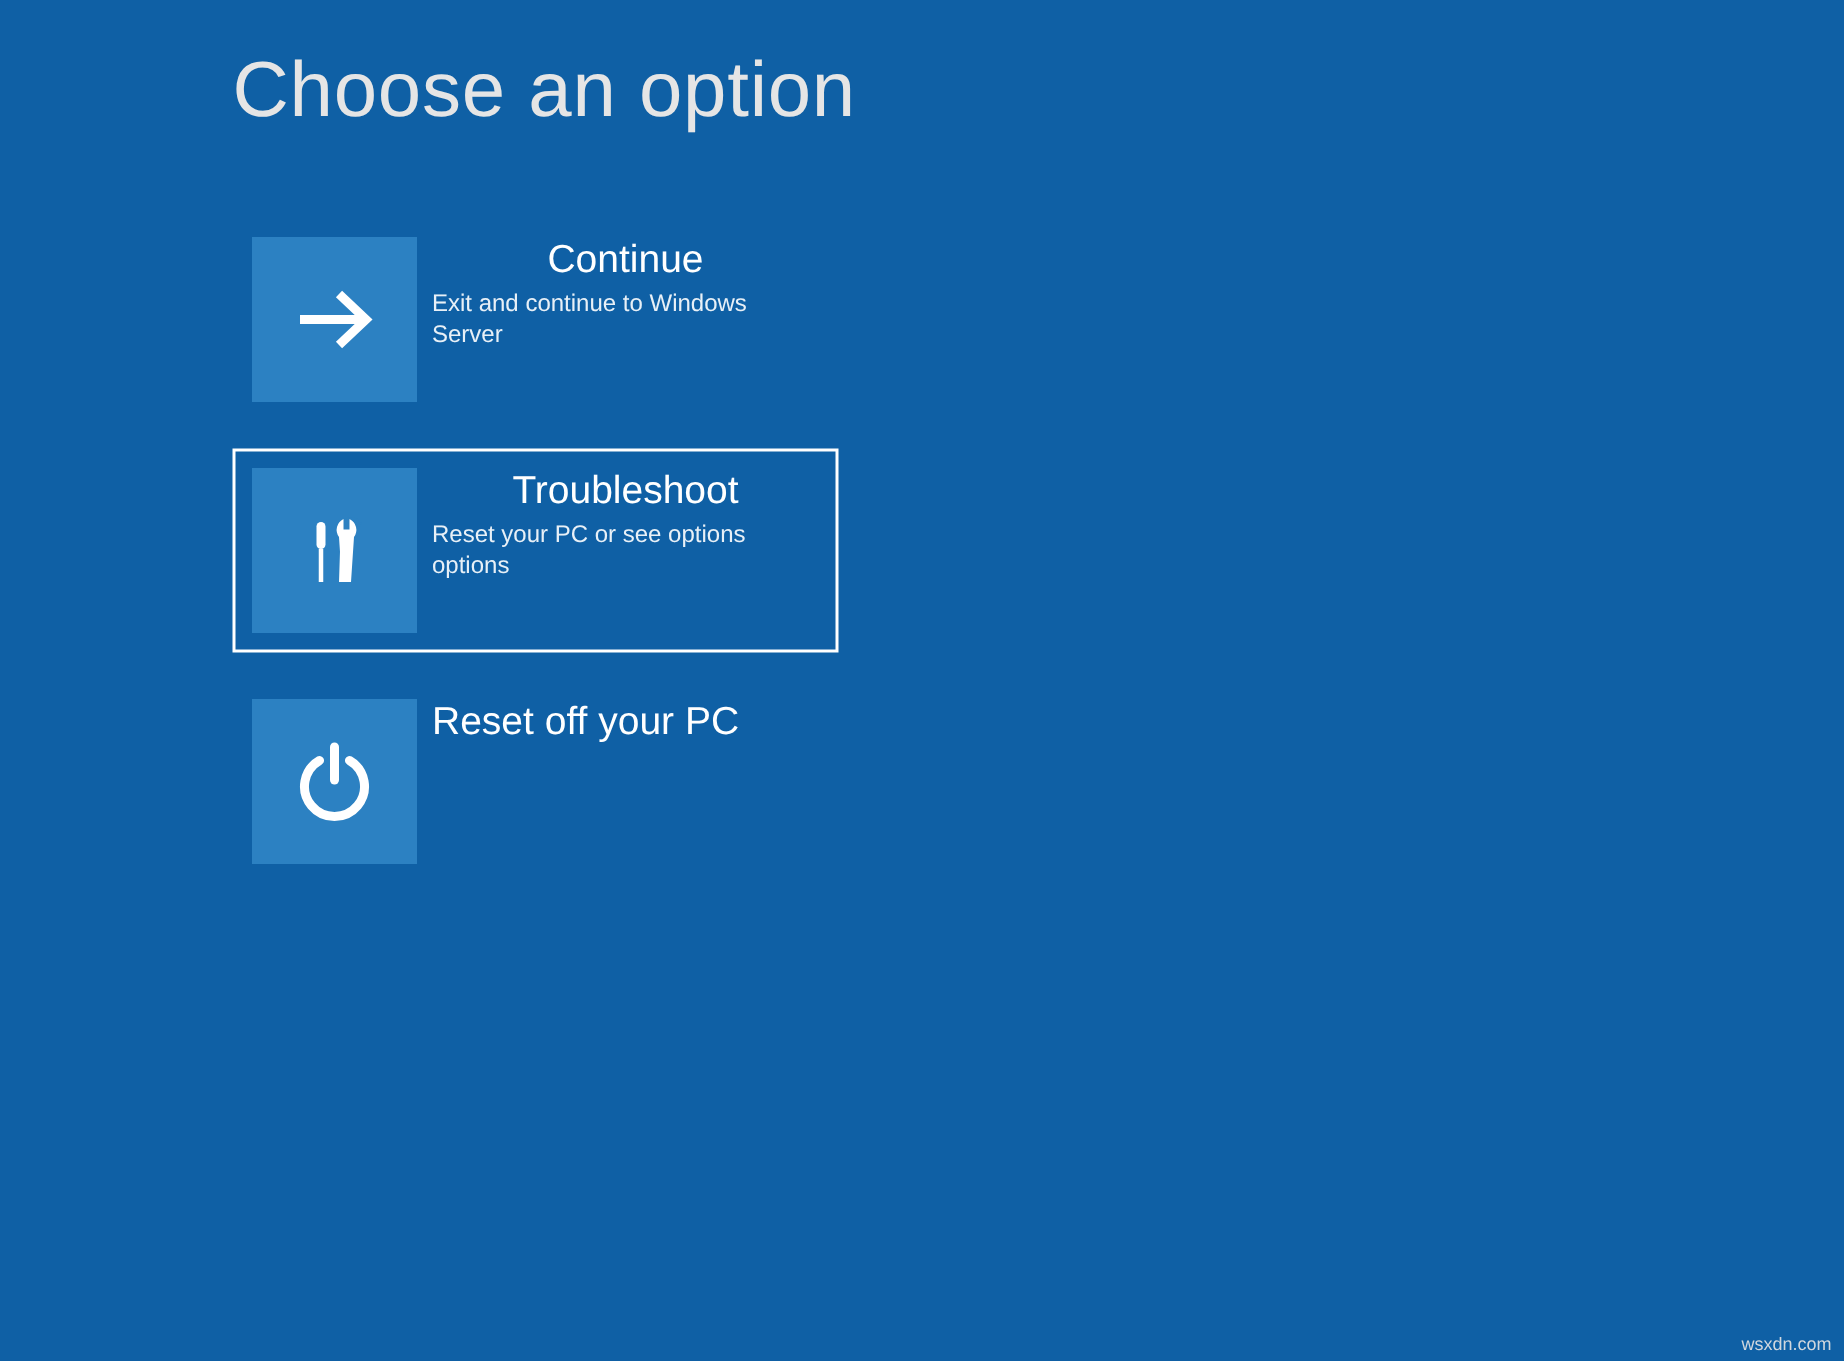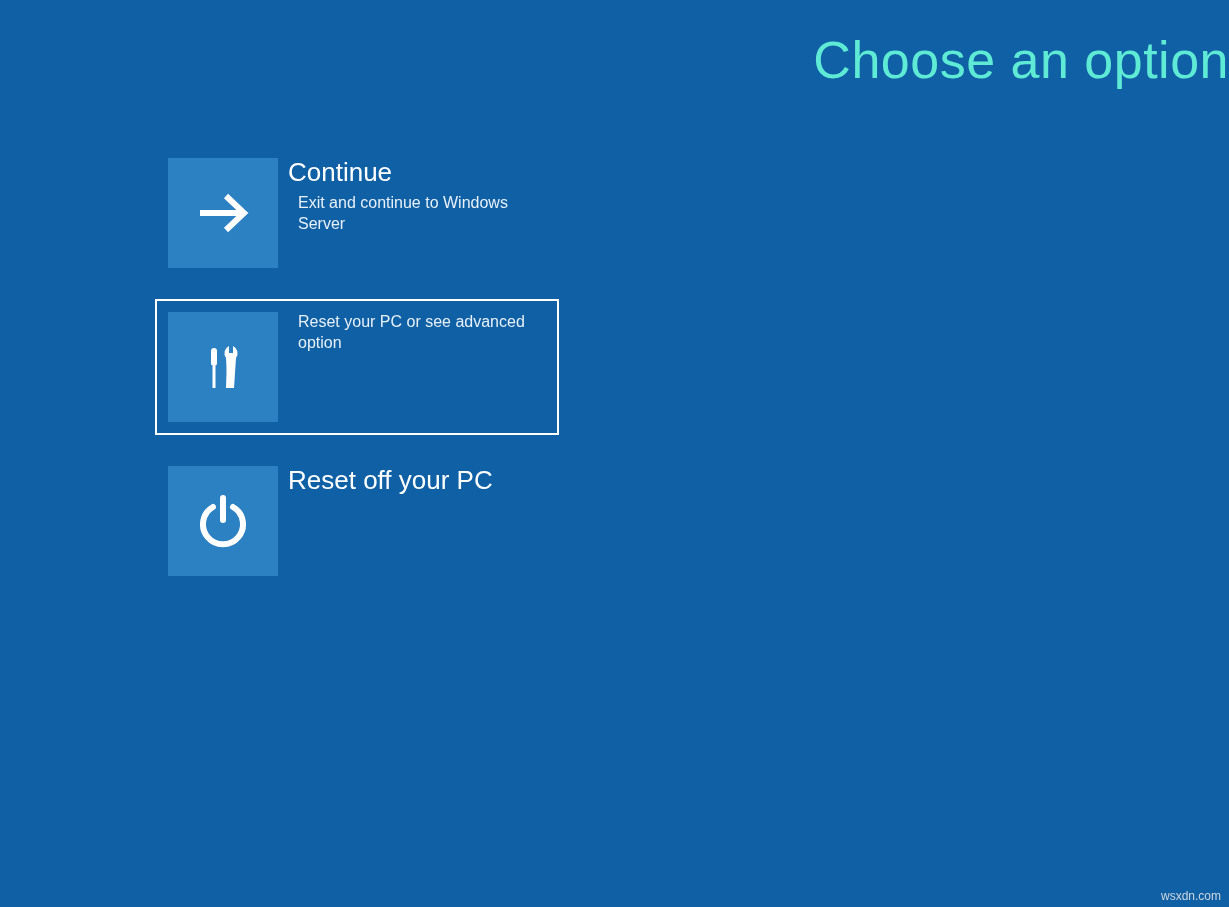--- a/index.html
+++ b/index.html
@@ -18,22 +18,21 @@
     }
     .container {
       padding-left: 155px;
       padding-top: 30px;
     }
     .page-title {
       font-size: 52px;
       font-weight: 300;
       letter-spacing: 0.5px;
       margin-bottom: 55px;
-      color: #5eead4;
-      text-align: right;
+      color: #e5e5e5;
     }
     .options {
       display: flex;
       flex-direction: column;
       gap: 18px;
     }
     .option {
       width: 404px;
       display: flex;
       align-items: flex-start;
@@ -51,34 +50,34 @@
       display: flex;
       align-items: center;
       justify-content: center;
       flex-shrink: 0;
     }
     .text-col {
       padding-left: 10px;
       padding-top: 0px;
       display: flex;
       flex-direction: column;
+      align-items: center;
     }
     .option-title {
       font-size: 26px;
       font-weight: 300;
       color: #ffffff;
       line-height: 1.15;
       margin-bottom: 5px;
     }
     .option-desc {
       font-size: 16px;
       font-weight: 400;
       color: #e8f0f7;
       line-height: 1.3;
-      margin-left: 10px;
     }
     .watermark {
       position: absolute;
       bottom: 4px;
       right: 8px;
       font-size: 12px;
       color: #d0d7de;
       font-family: Arial, sans-serif;
       text-align: right;
     }
@@ -119,21 +118,22 @@
               <rect x="18.5" y="28" width="3" height="22"></rect>
 
               <path d="M38 8 a7 7 0 0 0 -5 11 l-1 31 h8 l-1 -31 a7 7 0 0 0 -1 -11 v8 h-4 z" fill="#ffffff"></path>
               <path d="M33 11 a8 8 0 0 1 14 0 l-4 8 h-6 l-4 -8 z" fill="#2c81c2"></path>
               <path d="M35 8 a8 8 0 0 0 -3 12 l2 30 h6 l2 -30 a8 8 0 0 0 -3 -12 l0 7 h-4 l0 -7 z" fill="#ffffff"></path>
             </g>
           </svg>
         </span>
       </div>
       <div class="text-col">
-        <div class="option-desc">Reset your PC or see advanced option</div>
+        <div class="option-title">Troubleshoot</div>
+        <div class="option-desc">Reset your PC or see options options</div>
       </div>
     </div>
 
     <div class="option">
       <div class="icon-tile">
         <span>
           <svg width="58" height="58" viewBox="0 0 58 58">
             <g stroke="#ffffff" stroke-width="6" fill="none" stroke-linecap="round">
               <path d="M 19 15 A 20 20 0 1 0 39 15"></path>
               <line x1="29" y1="6" x2="29" y2="28"></line>

